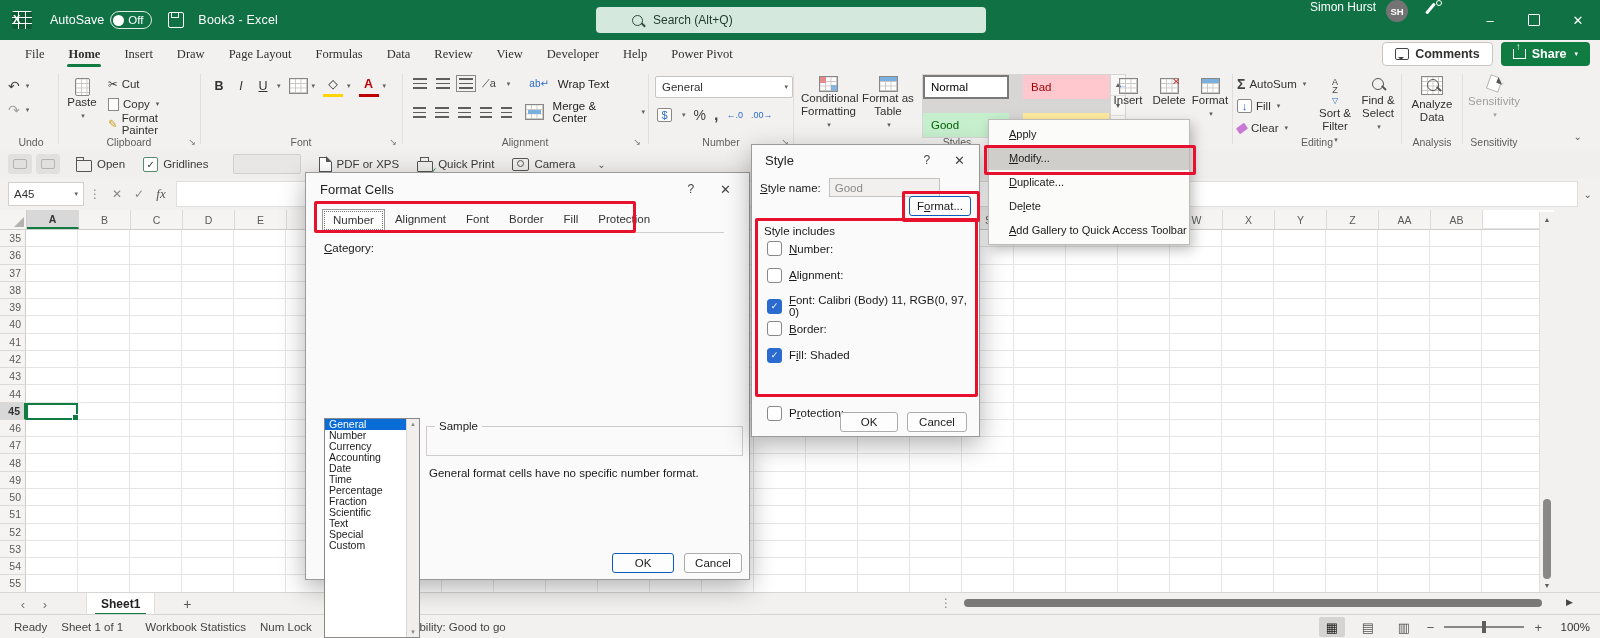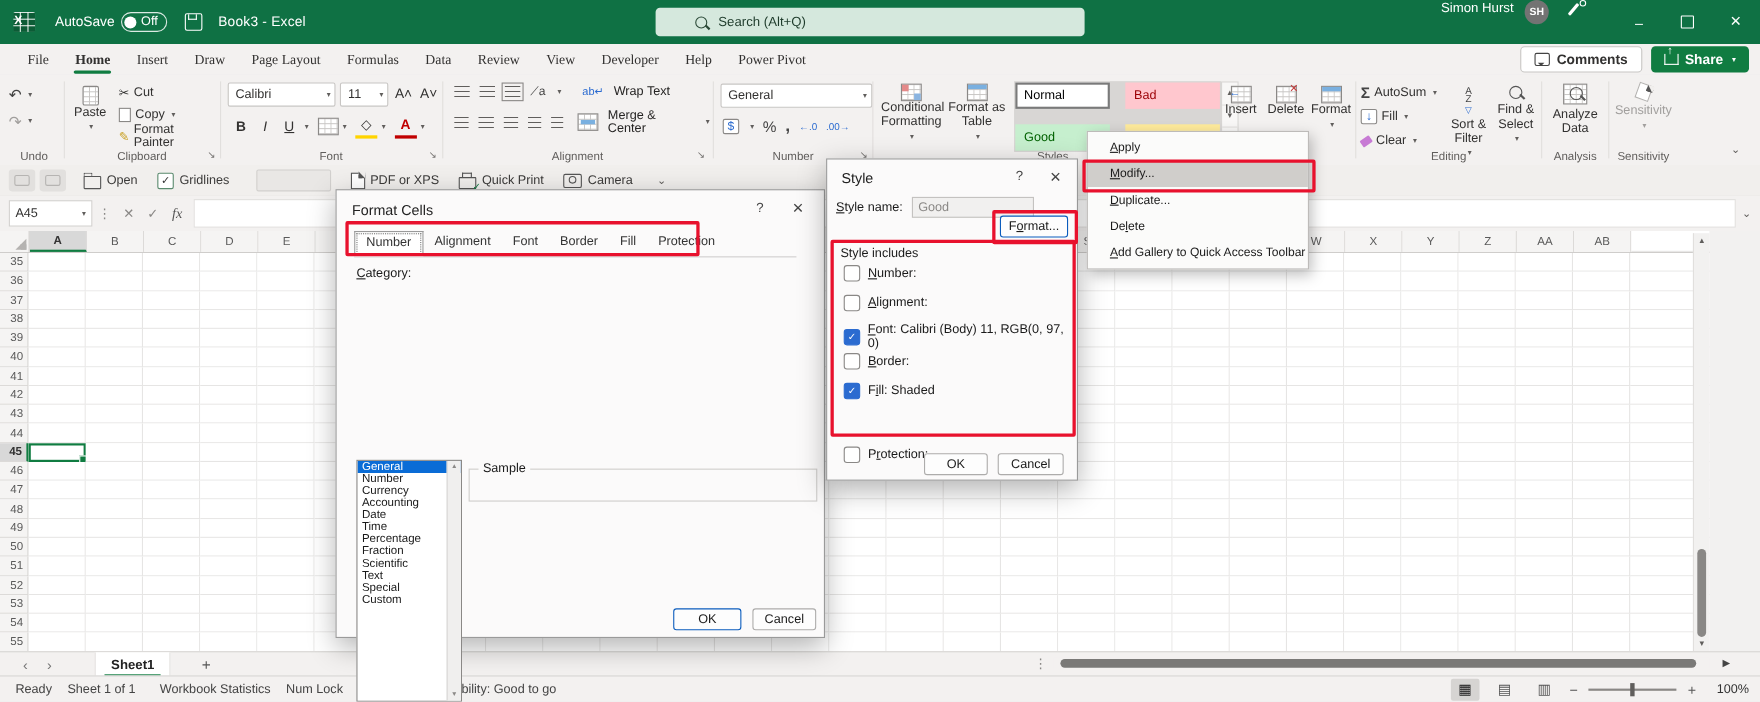--- a/index.html
+++ b/index.html
@@ -308,32 +308,20 @@
       <div style="position:absolute;left:46px;top:46px" class="mini-row" data-interactable="true">
         <span style="color:#c9a227" data-interactable="false">✎</span>
           <span>Format Painter</span>
       </div>
       <div class="g-label" data-interactable="false">Clipboard</div>
       <span class="launcher" style="right:2px" data-interactable="true">↘</span>
     </div>
     <div class="gdiv" style="left:200px"></div>
 
     <div class="rgroup" style="left:203px;width:196px" data-interactable="false">
-      <div style="display:flex;gap:4px;margin:7px 0 0 4px">
-        <span class="combo" style="width:92px" data-interactable="true">
-            <span>Calibri</span>
-            <span class="caret">▾</span>
-          </span>
-        <span class="combo" style="width:34px" data-interactable="true">
-            <span>11</span>
-            <span class="caret">▾</span>
-          </span>
-        <span class="fontbtn" data-interactable="true">A˄</span>
-        <span class="fontbtn" data-interactable="true">A˅</span>
-      </div>
       <div style="display:flex;gap:2px;margin:6px 0 0 6px;align-items:center">
         <span class="fontbtn" style="font-weight:bold" data-interactable="true">B</span>
         <span class="fontbtn" style="font-style:italic" data-interactable="true">I</span>
         <span class="fontbtn" style="text-decoration:underline" data-interactable="true">U</span>
           <span class="caret">▾</span>
         <span class="tbl" style="margin-left:6px" data-interactable="true"></span>
           <span class="caret">▾</span>
         <span class="fontbtn u-yel" style="margin-left:6px" data-interactable="true">◇</span>
           <span class="caret">▾</span>
         <span class="fontbtn u-red" style="margin-left:6px;color:#c00000;font-weight:bold" data-interactable="true">A</span>
@@ -1315,20 +1303,21 @@
         <div class="cat-item" data-interactable="true">Special</div>
         <div class="cat-item" data-interactable="true">Custom</div>
         <div class="cat-scroll" data-interactable="true">
           <span style="top:2px">▲</span>
           <span style="bottom:2px">▼</span>
         </div>
       </div>
     <div class="sample-box" data-interactable="false">
       <span class="sample-leg" data-interactable="false">Sample</span>
     </div>
+    <div class="fc-desc" data-interactable="false">General format cells have no specific number format.</div>
     <button class="dlg-btn primary" style="left:306px;top:380px;width:62px" data-interactable="true">OK</button>
     <button class="dlg-btn" style="left:378px;top:380px;width:58px" data-interactable="true">Cancel</button>
   </div>
 
   <div class="dialog st-dlg" data-interactable="false">
     <div class="st-head">
       <span class="dlg-title" data-interactable="false">Style</span>
       <span style="display:flex;gap:24px;margin-right:2px">
         <span class="dlg-q" data-interactable="true">?</span>
         <span class="dlg-x" data-interactable="true">✕</span>

